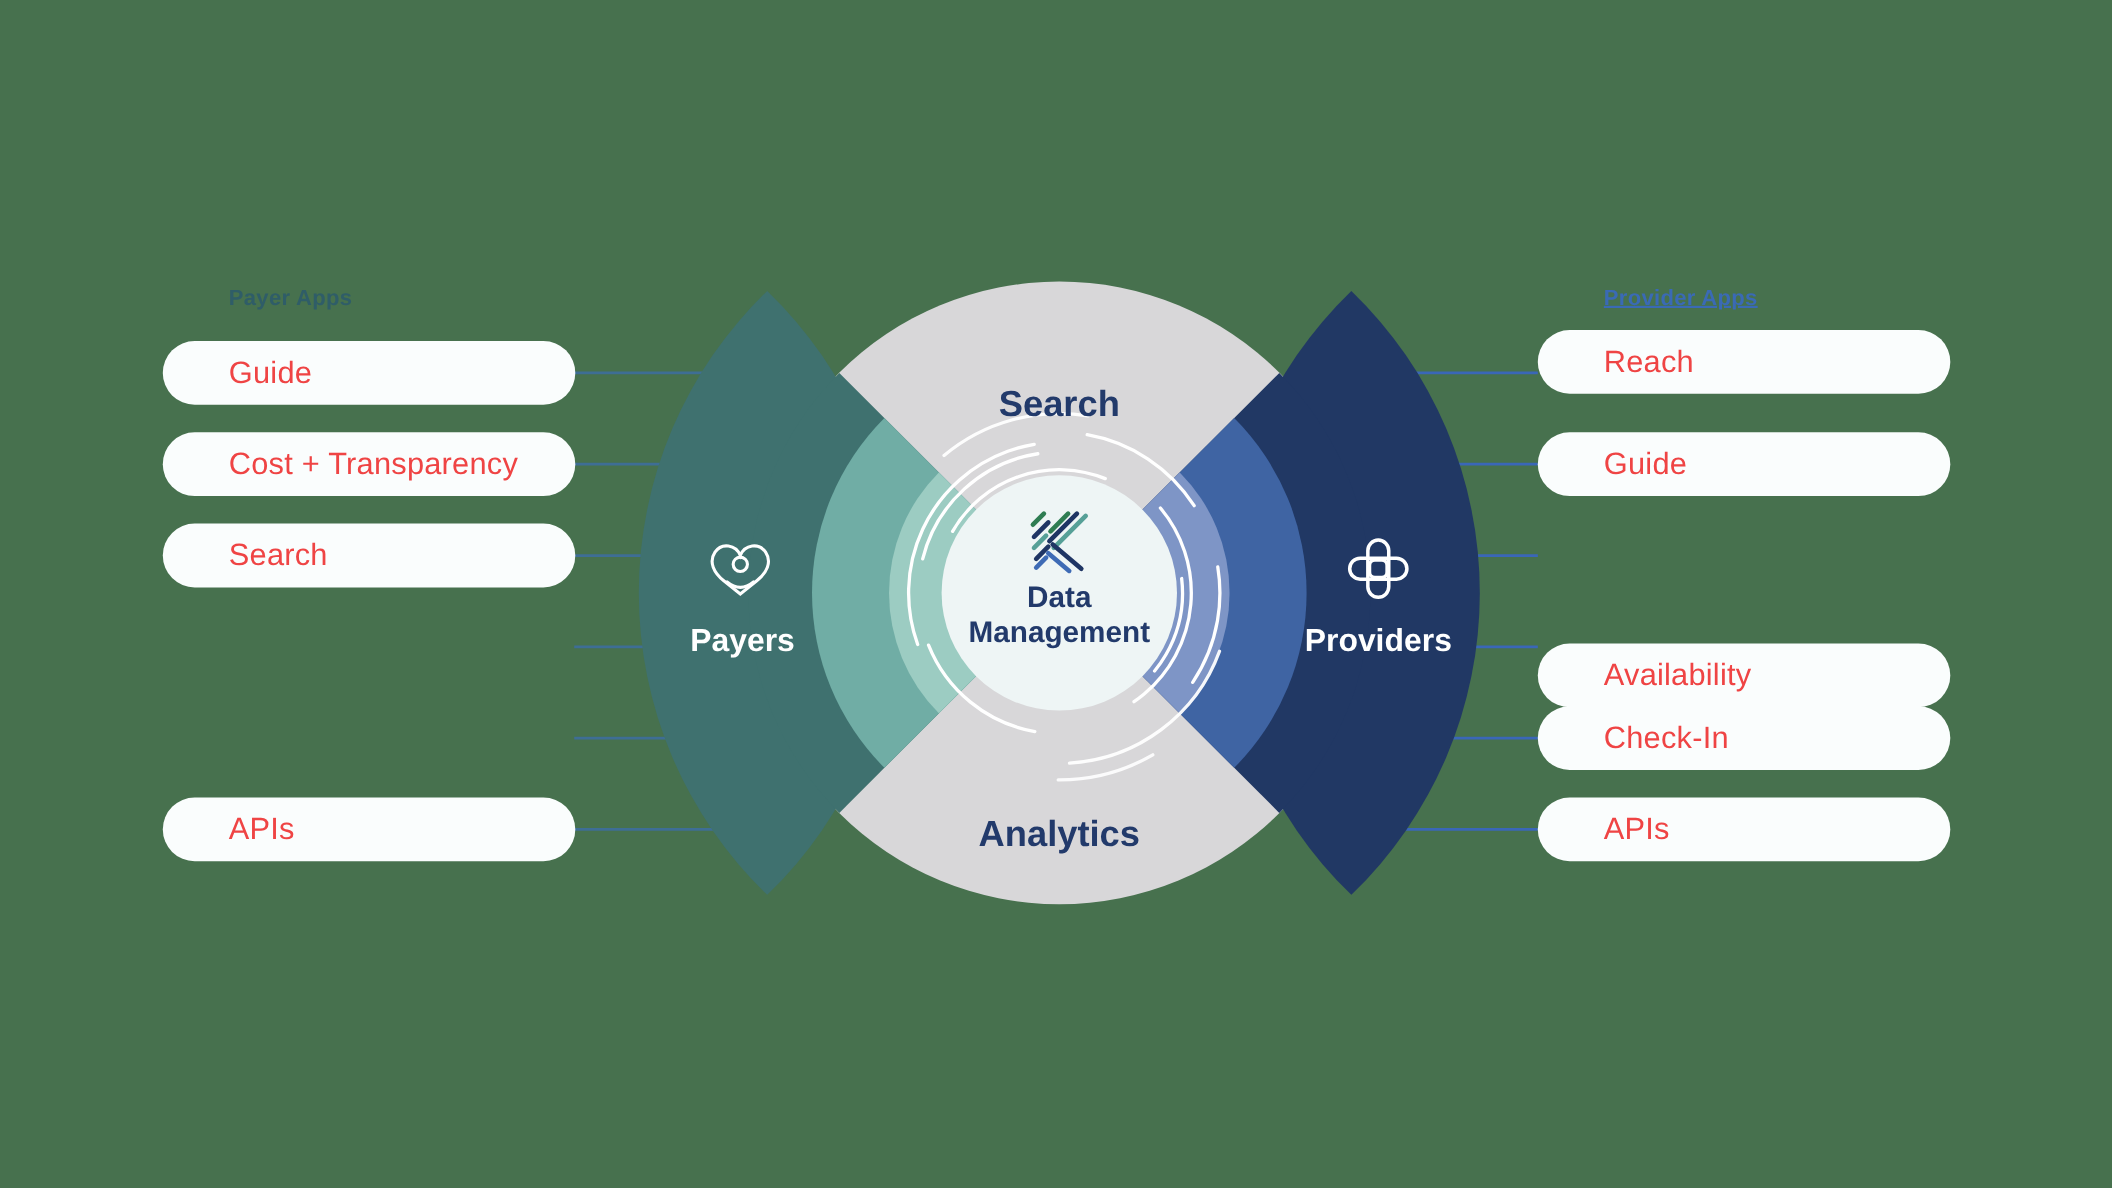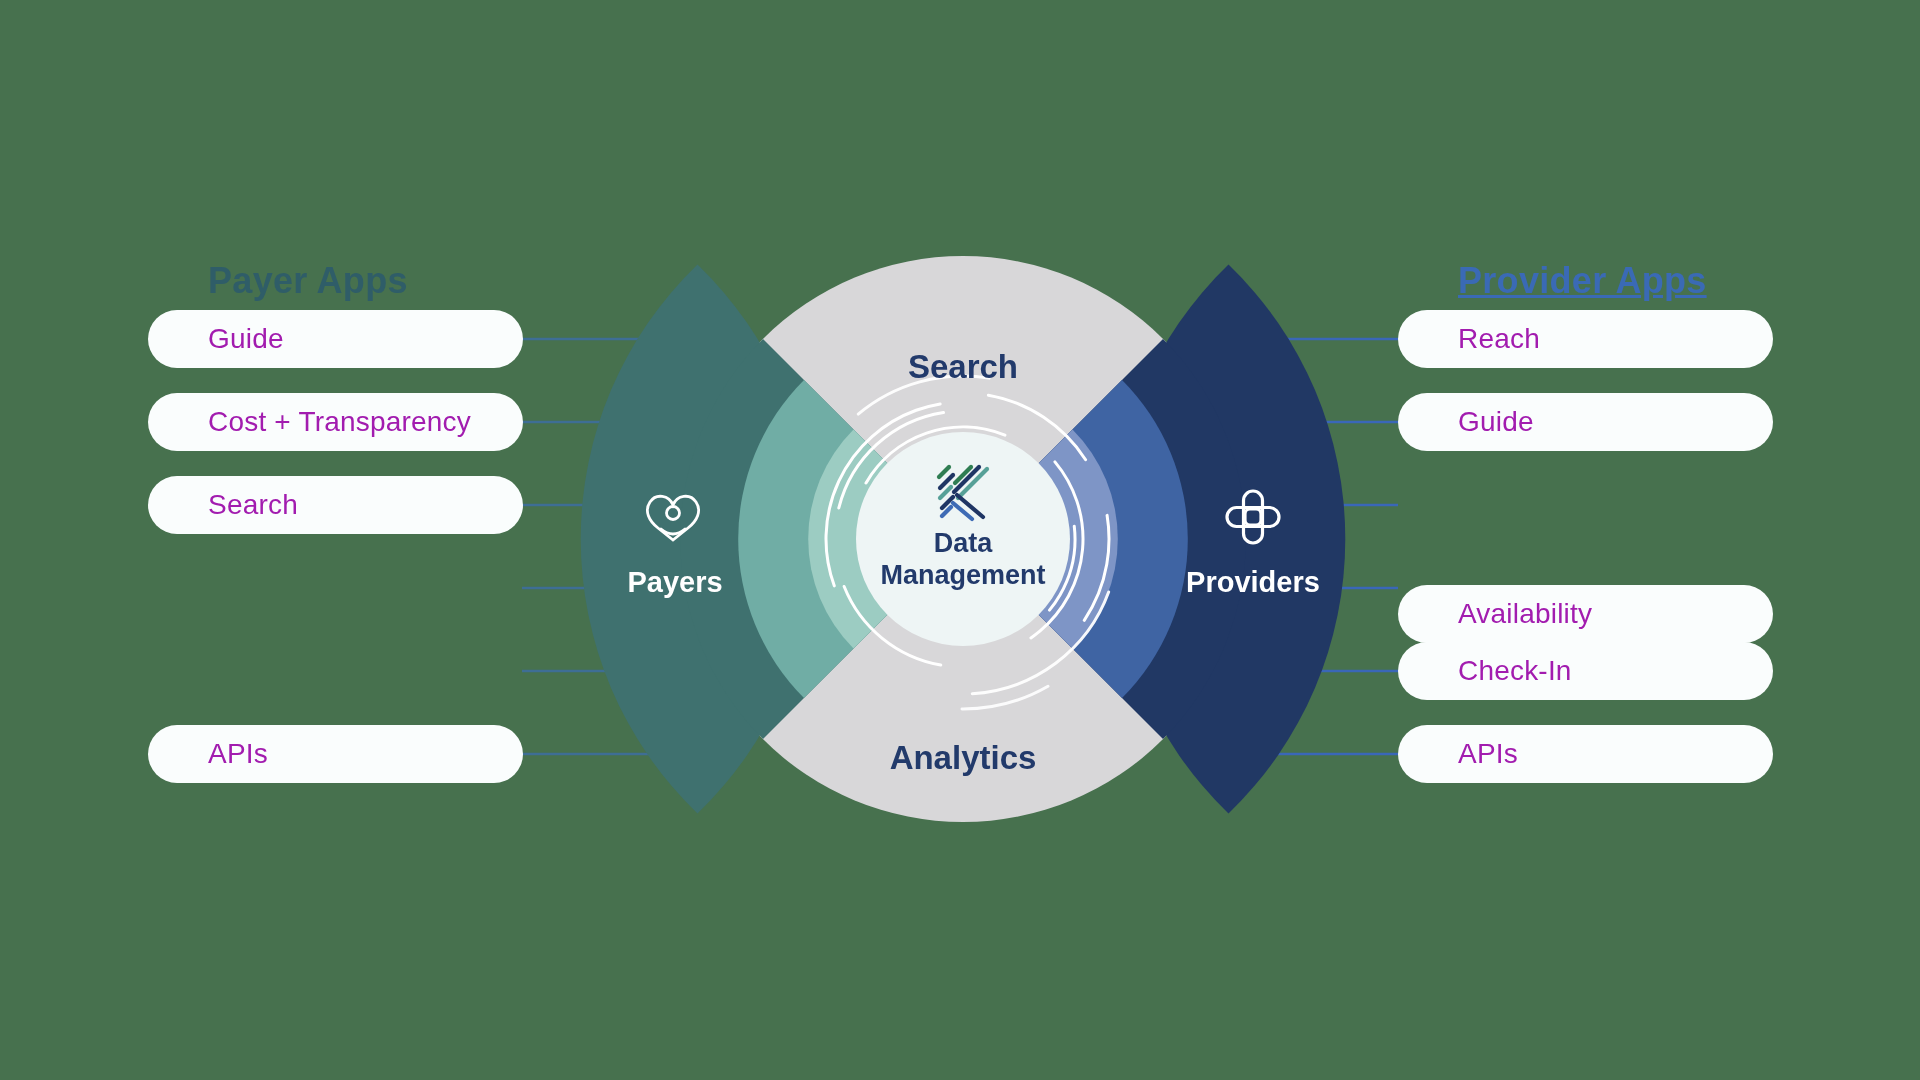--- a/index.html
+++ b/index.html
@@ -12,28 +12,28 @@
   }
   .stage{position:absolute;inset:0;width:1920px;height:1080px;}
   svg.diagram{position:absolute;left:0;top:0;}
   .pill{
     position:absolute;
     width:375px;height:58px;
     background:#FAFDFD;
     border-radius:29px;
     display:flex;align-items:center;
     padding-left:60px;box-sizing:border-box;
-    font-size:28px;color:#a21caf;letter-spacing:0.2px;
+    font-size:28px;color:#ef4444;letter-spacing:0.2px;
     z-index:3;
   }
   .pill.left{left:148px;}
   .pill.right{left:1398px;}
   .col-heading{
     position:absolute;top:260px;height:34px;
-    font-size:36px;font-weight:700;letter-spacing:0.3px;
+    font-size:20px;font-weight:700;letter-spacing:0.3px;
     z-index:3;
   }
   #payer-heading{left:208px;color:#2F5D68;}
   #provider-heading{left:1458px;color:#3A6AB5;text-decoration:underline;}
   .svgtext{font-family:"Liberation Sans",sans-serif;font-weight:700;}
 </style>
 </head>
 <body>
 
 <div class="stage">
@@ -130,21 +130,21 @@
   <div class="pill left" style="top:393px">
     <span>Cost + Transparency</span>
     </div>
   <div class="pill left" style="top:476px">
     <span>Search</span>
     </div>
   <div class="pill left" style="top:725px">
     <span>APIs</span>
     </div>
 
-  <div class="pill right" style="top:310px">
+  <div class="pill right" style="top:300px">
     <span>Reach</span>
     </div>
   <div class="pill right" style="top:393px">
     <span>Guide</span>
     </div>
   <div class="pill right" style="top:585px">
     <span>Availability</span>
     </div>
   <div class="pill right" style="top:642px">
     <span>Check-In</span>

